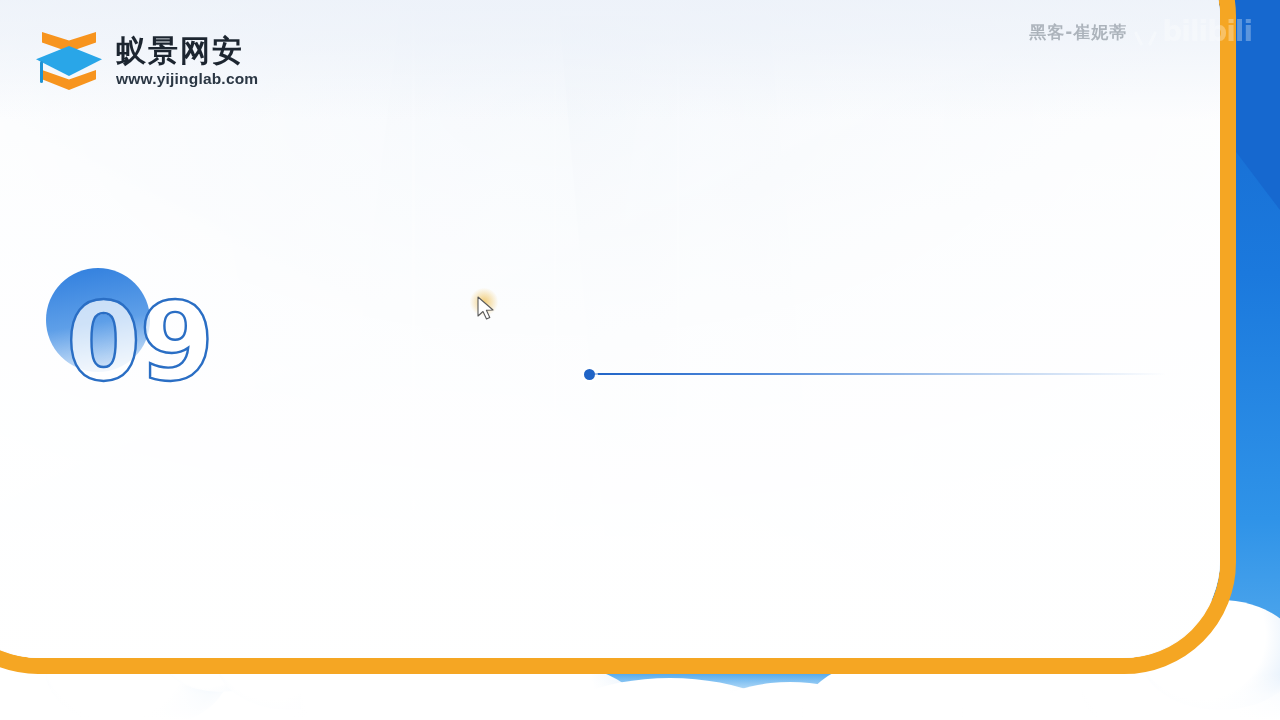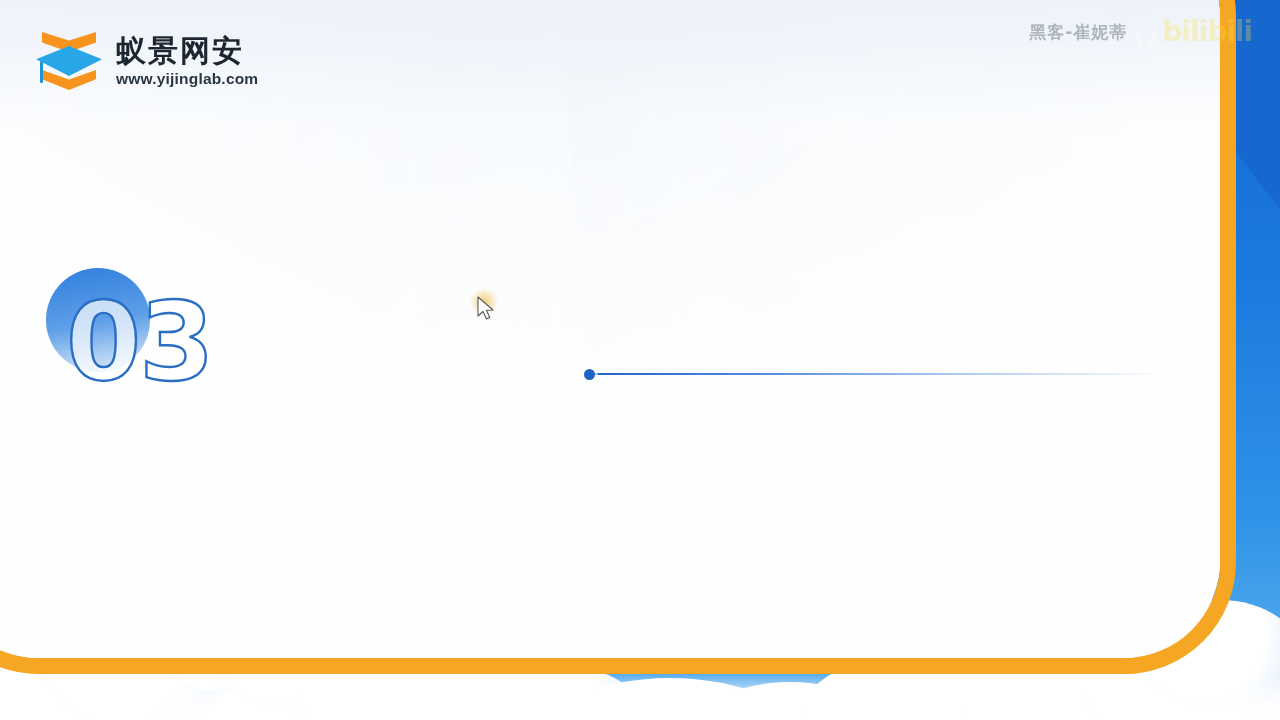--- a/index.html
+++ b/index.html
@@ -163,21 +163,21 @@
     display:flex; align-items:center; gap:7px;
     opacity:.30; pointer-events:none;
   }
   .wm-user {
     font-family:"DejaVu Sans",sans-serif;
     font-size:17px; font-weight:bold; color:#11202e;
     letter-spacing:1px; white-space:nowrap;
   }
   .wm-logo { display:flex; align-items:flex-end; gap:2px; }
   .wm-bili {
-    font-size:28px; font-weight:bold; color:#fde047;
+    font-size:28px; font-weight:bold; color:#ffffff;
     letter-spacing:-1px; line-height:1;
     font-family:"DejaVu Sans",sans-serif;
   }
   .wm-antenna { position:relative; width:26px; height:24px; }
   .wm-antenna i {
     position:absolute; bottom:0; width:3px; height:15px; background:#fff; border-radius:2px;
   }
   .wm-antenna i:nth-child(1){ left:3px;  transform:rotate(-26deg); }
   .wm-antenna i:nth-child(2){ left:17px; transform:rotate(26deg); }
 
@@ -308,21 +308,21 @@
     <div class="wm-logo">
       <div class="wm-antenna">
           <i></i>
           <i></i>
         </div>
       <div class="wm-bili">bilibili</div>
     </div>
   </div>
 
   <div class="badge-circle"></div>
-  <div class="badge-num">03</div>
+  <div class="badge-num">09</div>
 
   <div class="underline"></div>
   <div class="underline-dot"></div>
 
   <div class="cursor">
     <div class="cursor-glow"></div>
     <svg class="cursor-arrow" width="20" height="26" viewBox="0 0 20 26">
       <path d="M2 1 L2 20 L7 15.5 L10.5 23 L13.8 21.4 L10.4 14.3 L17 14 Z" fill="#ffffff" stroke="#5a5a5a" stroke-width="1.1" stroke-linejoin="round"></path>
     </svg>
   </div>

